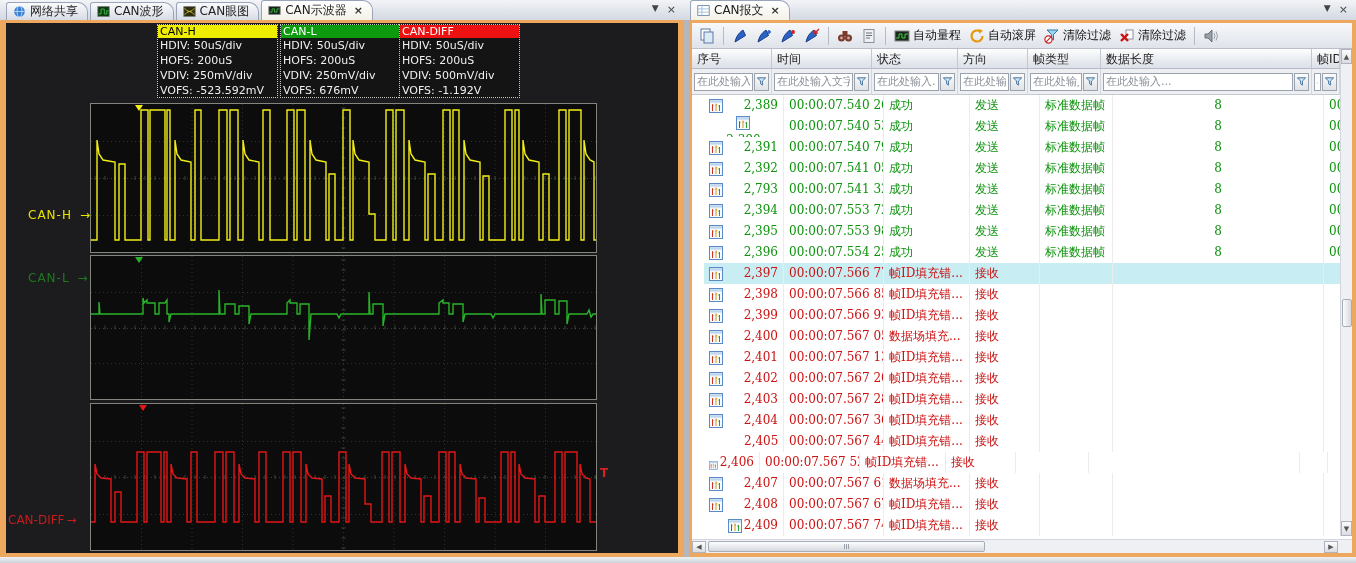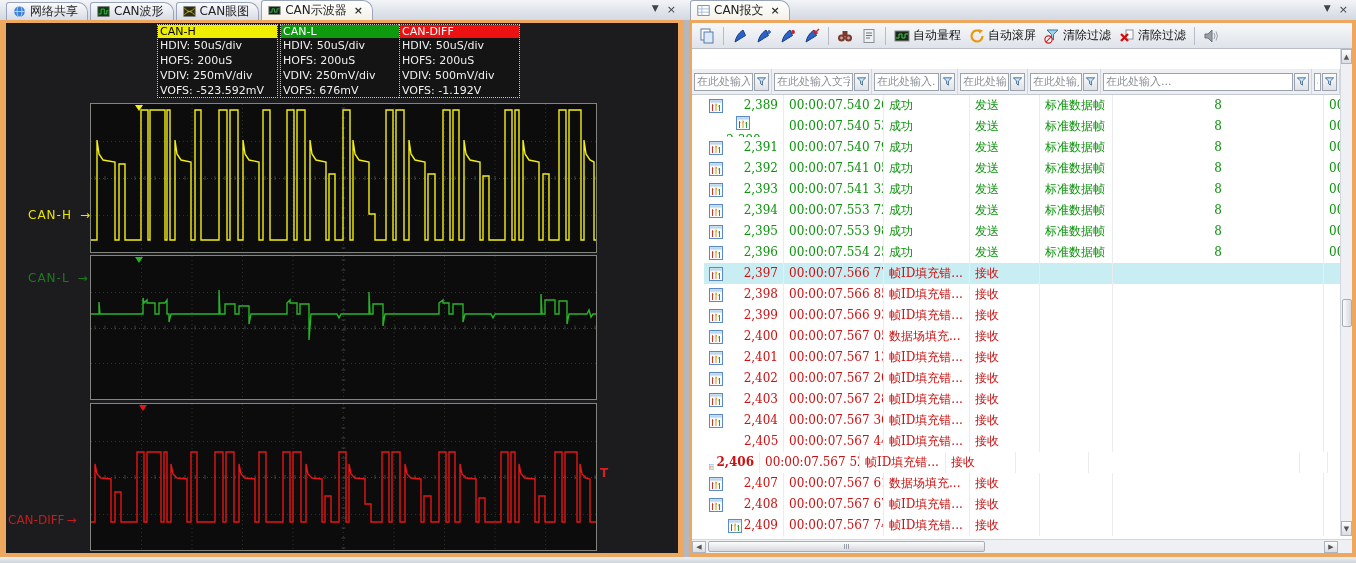--- a/index.html
+++ b/index.html
@@ -571,20 +571,29 @@
         <div class="tsep"></div>
         <div class="tbtn">
           <span style="display: inline-flex;">
             <svg viewBox="0 0 16 16">
               <path d="M2 6 h3 l4 -4 v12 l-4 -4 H2 Z" fill="#9aa0a8" stroke="#6a7078"></path>
               <path d="M11 5 q2 3 0 6 M13 3.5 q3 4.5 0 9" fill="none" stroke="#9aa0a8"></path>
             </svg>
           </span>
         </div>
       </div>
+    <div id="thead">
+        <div class="th" style="width: 80px;">序号</div>
+        <div class="th" style="width: 100px;">时间</div>
+        <div class="th" style="width: 86px;">状态</div>
+        <div class="th" style="width: 70px;">方向</div>
+        <div class="th" style="width: 73px;">帧类型</div>
+        <div class="th" style="width: 211px;">数据长度</div>
+        <div class="th" style="width: 28px;">帧ID</div>
+      </div>
     <div id="tfilter">
         <div class="fcell" style="width: 80px;">
           <input placeholder="在此处输入..." style="">
           <span class="fbtn">
             <svg viewBox="0 0 12 12">
               <path d="M1.5 2 h9 l-3.5 3.5 V10 l-2 -1.6 V5.5 Z" fill="#cfe6f4" stroke="#3a6a96"></path>
             </svg>
           </span>
         </div>
         <div class="fcell" style="width: 100px;">
@@ -711,21 +720,21 @@
         </div>
         <div class="trow ok">
           <div class="td c0" style="width: 80px;">
             <span class="ricon"><svg viewBox="0 0 14 14">
                 <rect x="0.5" y="0.5" width="13" height="13" fill="#f6fafd" stroke="#5a8ac8"></rect>
                 <rect x="1.2" y="1.2" width="11.6" height="2.4" fill="#bcd6ee"></rect>
                 <path d="M3.5 12 V5.5 M3.5 7 q1 -1 0 -1.5" fill="none" stroke="#cc3322"></path>
                 <path d="M7 12 V4.8 q1 1 0 2" fill="none" stroke="#e09a10"></path>
                 <path d="M10.5 12 V6 q-1 1.2 0 2.4" fill="none" stroke="#2a9a2a"></path>
               </svg></span>
-            <span>2,393</span>
+            <span>2,793</span>
           </div>
           <div class="td" style="width: 100px;">00:00:07.541 323</div>
           <div class="td" style="width: 86px;">成功</div>
           <div class="td" style="width: 70px;">发送</div>
           <div class="td" style="width: 73px;">标准数据帧</div>
           <div class="td al-c" style="width: 211px;">8</div>
           <div class="td" style="width: 28px;">001 1</div>
         </div>
         <div class="trow ok">
           <div class="td c0" style="width: 80px;">
@@ -937,21 +946,21 @@
             <span>2,405</span>
           </div>
           <div class="td" style="width: 100px;">00:00:07.567 442</div>
           <div class="td" style="width: 86px;">帧ID填充错...</div>
           <div class="td" style="width: 70px;">接收</div>
           <div class="td" style="width: 73px;"></div>
           <div class="td al-c" style="width: 211px;"></div>
           <div class="td" style="width: 28px;"></div>
         </div>
         <div class="trow err">
-          <div class="td c0" style="width: 56px; font-weight: bold;">
+          <div class="td c0" style="width: 56px;">
             <span class="ricon"><svg viewBox="0 0 14 14">
                 <rect x="0.5" y="0.5" width="13" height="13" fill="#f6fafd" stroke="#5a8ac8"></rect>
                 <rect x="1.2" y="1.2" width="11.6" height="2.4" fill="#bcd6ee"></rect>
                 <path d="M3.5 12 V5.5 M3.5 7 q1 -1 0 -1.5" fill="none" stroke="#cc3322"></path>
                 <path d="M7 12 V4.8 q1 1 0 2" fill="none" stroke="#e09a10"></path>
                 <path d="M10.5 12 V6 q-1 1.2 0 2.4" fill="none" stroke="#2a9a2a"></path>
               </svg></span>
             <span>2,406</span>
           </div>
           <div class="td" style="width: 100px;">00:00:07.567 521</div>

